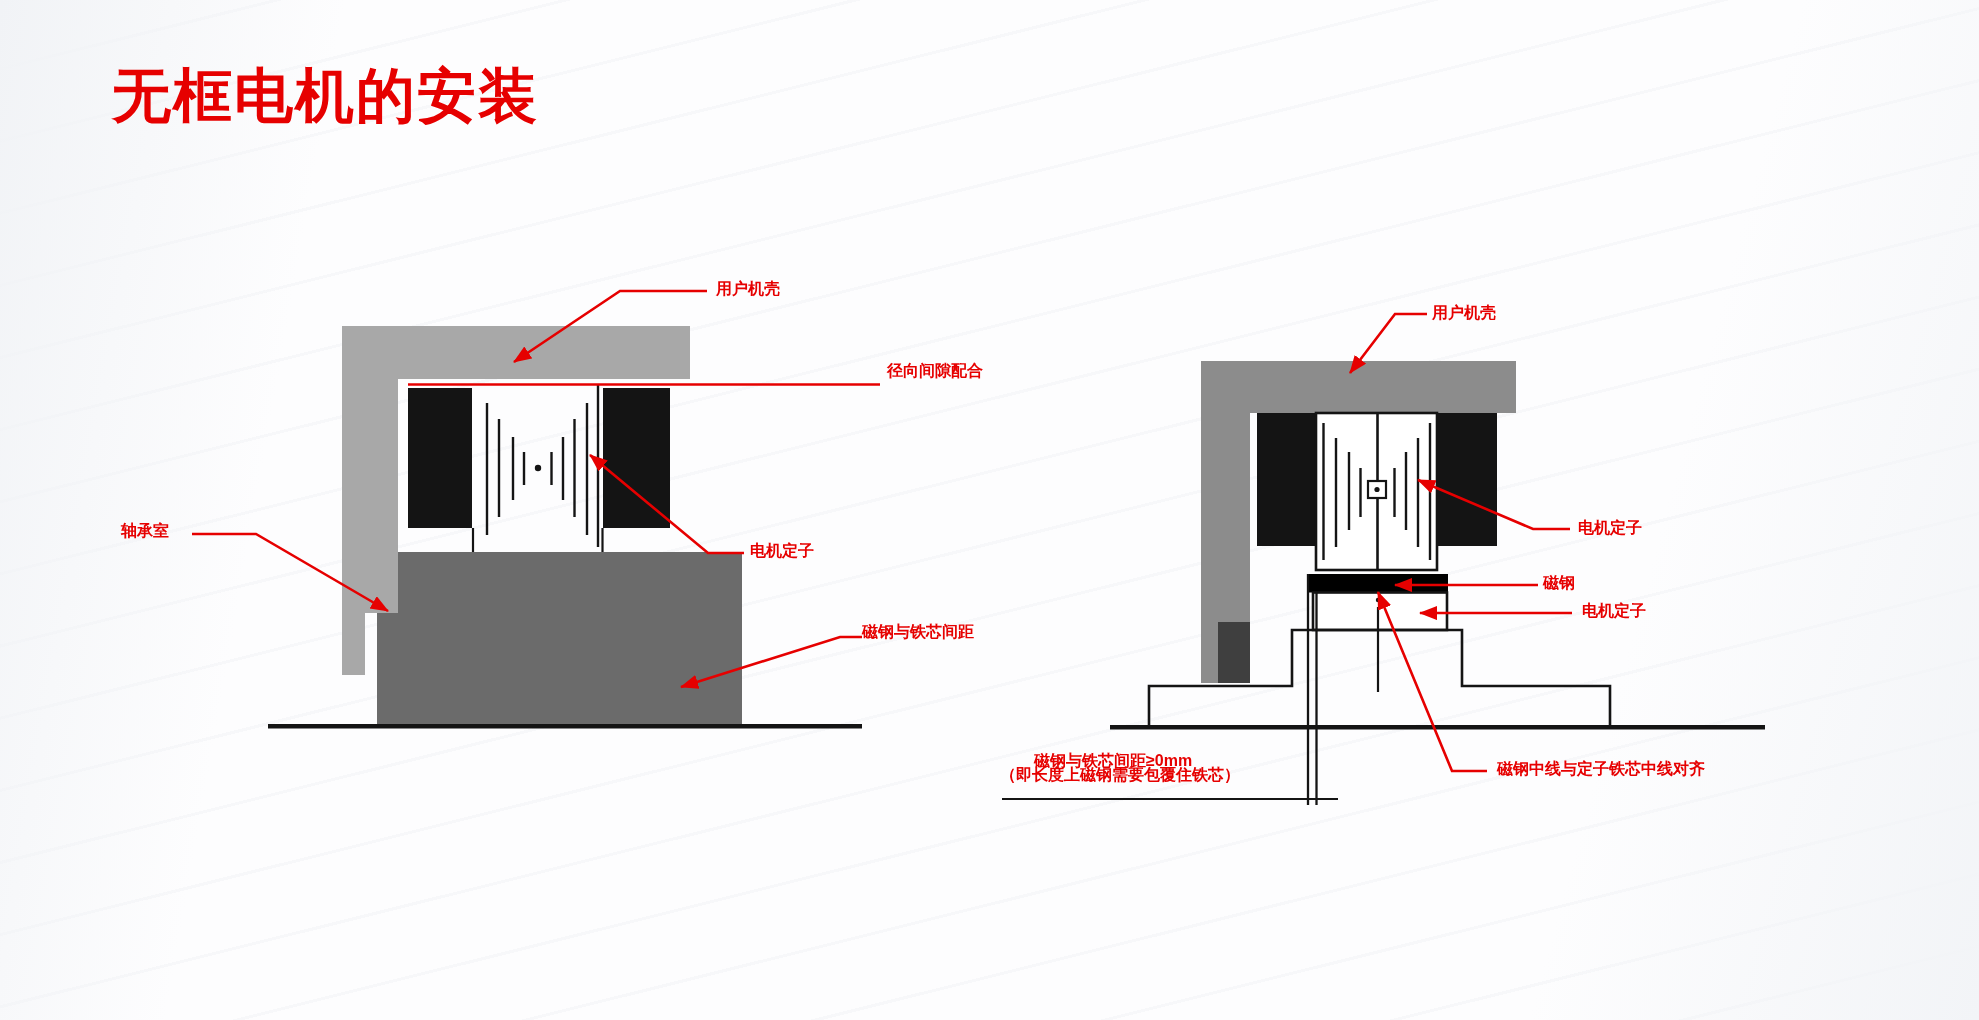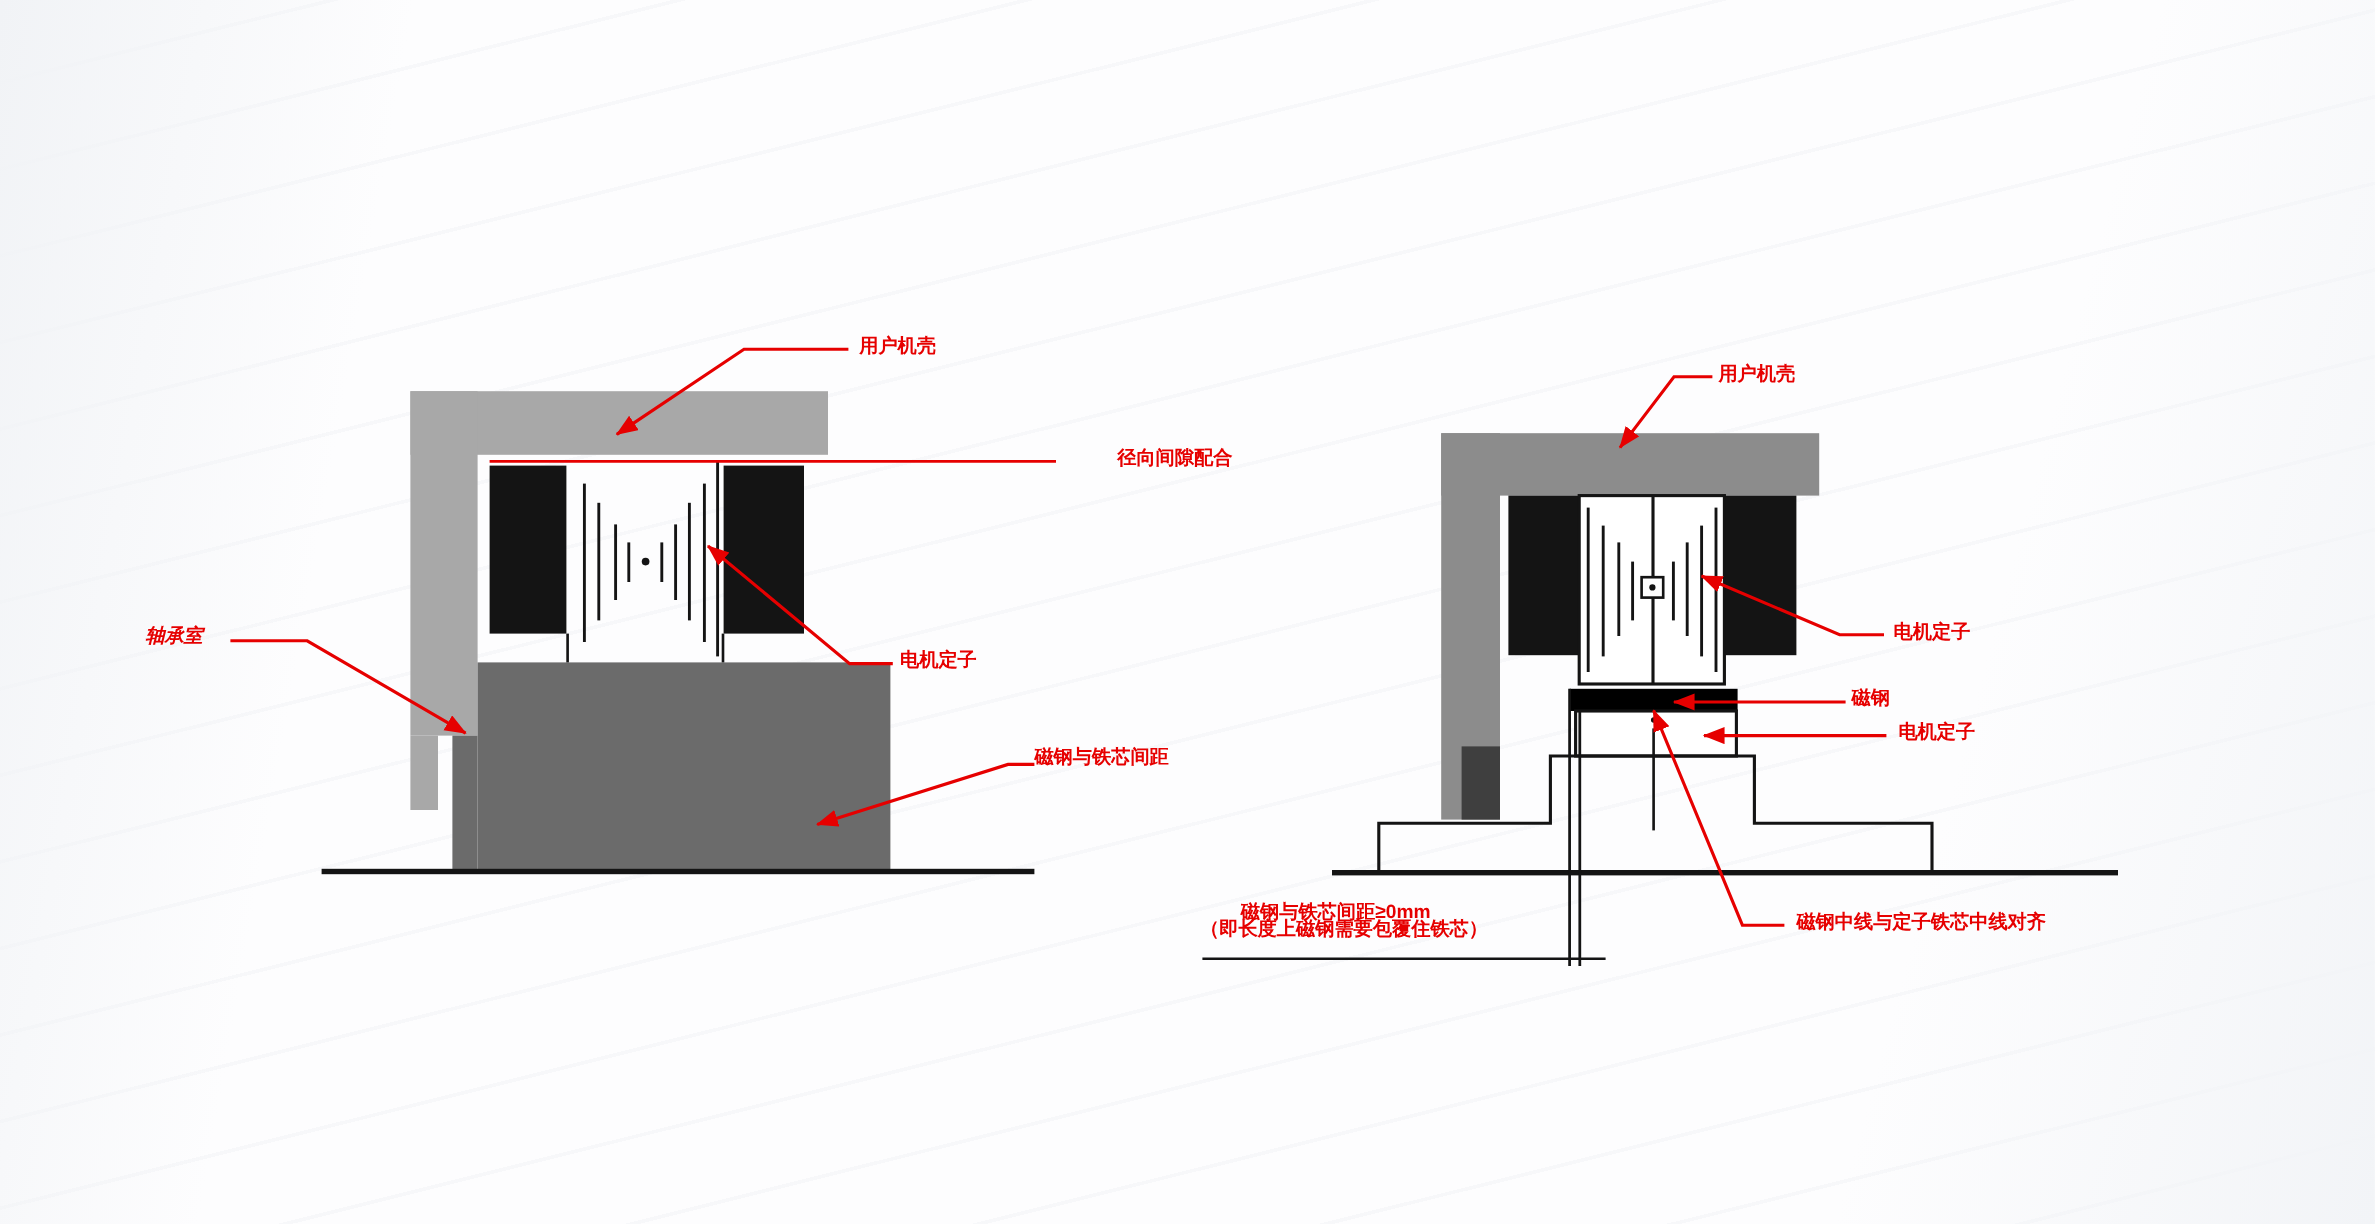--- a/index.html
+++ b/index.html
@@ -39,20 +39,21 @@
   .f-wh{fill:#ffffff;}
   .s-bk{stroke:var(--stator_black,#141414);}
   .s-red{stroke:var(--accent_red,#e60000);}
   .nofill{fill:none;}
 </style>
 </head>
 <body>
 
 <div class="stage">
 
+  <div class="page-title">无框电机的安装</div>
 
   <svg class="diagram-svg" width="1979" height="1020" viewBox="0 0 1979 1020">
     <defs>
       <marker id="arrR" markerWidth="7.5" markerHeight="6" refX="6.6" refY="2.75" orient="auto" markerUnits="strokeWidth">
         <path d="M0,0 L7,2.75 L0,5.5 z" fill="#e60000"></path>
       </marker>
     </defs>
 
     <g>
 
@@ -131,23 +132,23 @@
 
       <path class="s-red nofill" d="M1427,314 H1395 L1350,373" stroke-width="2.6" marker-end="url(#arrR)"></path>
       <path class="s-red nofill" d="M1570,529 H1533 L1418,480" stroke-width="2.6" marker-end="url(#arrR)"></path>
       <path class="s-red nofill" d="M1538,585 L1395,585" stroke-width="2.6" marker-end="url(#arrR)"></path>
       <path class="s-red nofill" d="M1572,613 L1420,613" stroke-width="2.6" marker-end="url(#arrR)"></path>
       <path class="s-red nofill" d="M1487,771 H1452 L1378,592" stroke-width="2.6" marker-end="url(#arrR)"></path>
     </g>
   </svg>
 
   <div class="lbl" style="left:716px;top:280px;">用户机壳</div>
-  <div class="lbl" style="left:887px;top:374px;margin-left:44px;">径向间隙配合</div>
+  <div class="lbl" style="left:887px;top:362px;">径向间隙配合</div>
   <div class="lbl" style="left:750px;top:542px;">电机定子</div>
-  <div class="lbl" style="left:121px;top:522px;font-style:italic;">轴承室</div>
+  <div class="lbl" style="left:121px;top:522px;">轴承室</div>
   <div class="lbl" style="left:862px;top:623px;">磁钢与铁芯间距</div>
 
   <div class="lbl" style="left:1432px;top:304px;">用户机壳</div>
   <div class="lbl" style="left:1578px;top:519px;">电机定子</div>
   <div class="lbl" style="left:1543px;top:574px;">磁钢</div>
   <div class="lbl" style="left:1582px;top:602px;">电机定子</div>
   <div class="lbl" style="left:1497px;top:760px;">磁钢中线与定子铁芯中线对齐</div>
   <div class="lbl" style="left:1034px;top:752px;">磁钢与铁芯间距≥0mm</div>
   <div class="lbl" style="left:1000px;top:766px;">（即长度上磁钢需要包覆住铁芯）</div>
 

